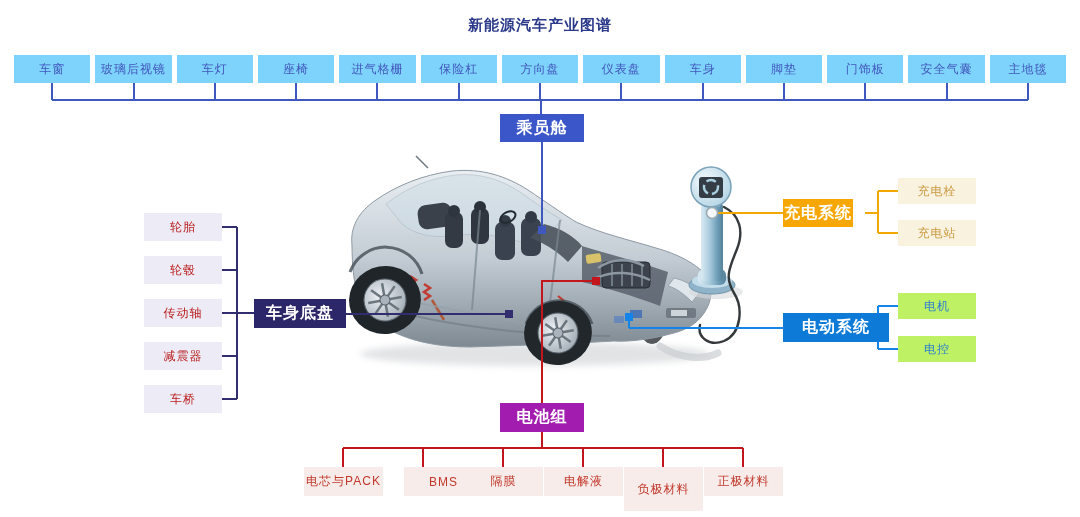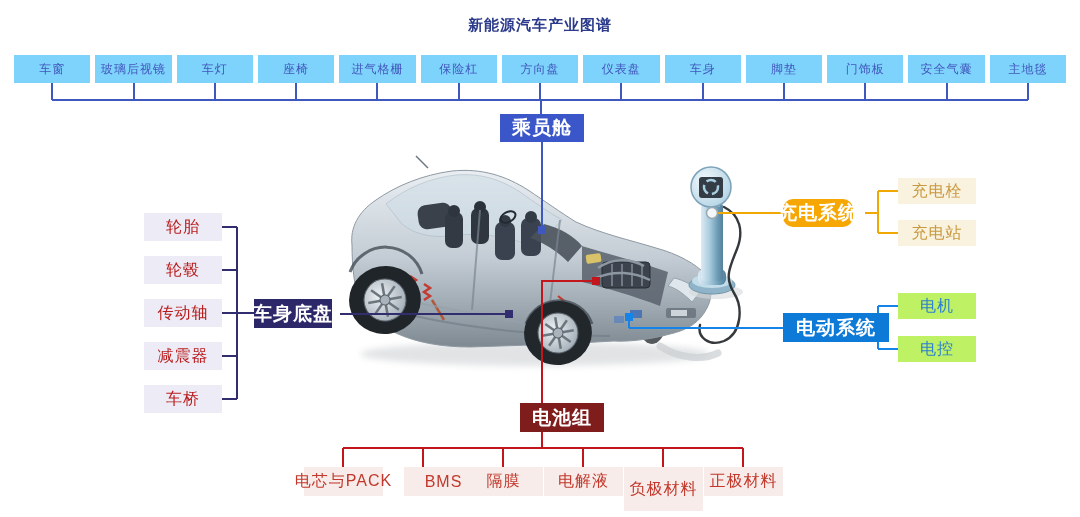--- a/index.html
+++ b/index.html
@@ -1,35 +1,35 @@
 <!DOCTYPE html>
 <html><head>
 <meta charset="utf-8">
 <style>
   html,body{margin:0;padding:0;background:#fff;}
   .stage{position:relative;width:1080px;height:517px;background:#fff;overflow:hidden;
          font-family:"Liberation Sans",sans-serif;}
   .title{position:absolute;top:16px;left:0;width:100%;text-align:center;
          font-size:15px;font-weight:bold;color:#2b3a8a;letter-spacing:1px;}
   .node{position:absolute;display:flex;align-items:center;justify-content:center;
-        font-size:16px;letter-spacing:1px;white-space:nowrap;z-index:3;}
-  .hub{font-size:19px;font-weight:bold;color:#fff;}
+        font-size:12px;letter-spacing:1px;white-space:nowrap;z-index:3;}
+  .hub{font-size:16px;font-weight:bold;color:#fff;}
   .toprow{position:absolute;left:14px;top:55px;width:1052px;height:28px;
           display:flex;gap:5px;z-index:3;}
   .toprow .cell{flex:1;display:flex;align-items:center;justify-content:center;
           background:#7dd3fc;color:#4156bc;font-size:12px;letter-spacing:1px;}
   .leaf-lav{background:#edecf6;color:#b91c1c;}
   .leaf-red{background:#f7ece9;color:#c2382c;}
   .leaf-cream{background:#f9f2df;color:#c9993f;}
   .leaf-blue{background:#bef264;color:#2e7fd0;}
   .hub-cabin{background:#3a56c8;}
   .hub-chassis{background:#2c2768;}
   .hub-charging{background:#f6a703;}
   .hub-electric{background:#0e7ad8;}
-  .hub-battery{background:#7f1d1d;margin-left:20px;}
+  .hub-battery{background:#a21caf;}
   .lines{position:absolute;left:0;top:0;z-index:2;pointer-events:none;}
   .art{position:absolute;z-index:1;}
 </style>
 </head>
 <body>
 
 <div class="stage">
 
   <div class="title">新能源汽车产业图谱</div>
 
@@ -43,22 +43,22 @@
     <div class="cell">方向盘</div>
     <div class="cell">仪表盘</div>
     <div class="cell">车身</div>
     <div class="cell">脚垫</div>
     <div class="cell">门饰板</div>
     <div class="cell">安全气囊</div>
     <div class="cell">主地毯</div>
   </div>
 
   <div class="node hub hub-cabin" style="left:500px;top:114px;width:84px;height:28px;">乘员舱</div>
-  <div class="node hub hub-chassis" style="left:254px;top:299px;width:78px;height:29px;text-align:right;">车身底盘</div>
-  <div class="node hub hub-charging" style="left:783px;top:199px;width:70px;height:28px;border-radius:10px;">充电系统</div>
+  <div class="node hub hub-chassis" style="left:254px;top:299px;width:92px;height:29px;text-align:right;">车身底盘</div>
+  <div class="node hub hub-charging" style="left:783px;top:199px;width:70px;height:28px;">充电系统</div>
   <div class="node hub hub-electric" style="left:783px;top:313px;width:106px;height:29px;">电动系统</div>
   <div class="node hub hub-battery" style="left:500px;top:403px;width:84px;height:29px;">电池组</div>
 
   <div class="node leaf-lav" style="left:144px;top:213px;width:78px;height:28px;">轮胎</div>
   <div class="node leaf-lav" style="left:144px;top:256px;width:78px;height:28px;text-align:center;">轮毂</div>
   <div class="node leaf-lav" style="left:144px;top:299px;width:78px;height:28px;">传动轴</div>
   <div class="node leaf-lav" style="left:144px;top:342px;width:78px;height:28px;">减震器</div>
   <div class="node leaf-lav" style="left:144px;top:385px;width:78px;height:28px;">车桥</div>
 
   <div class="node leaf-cream" style="left:898px;top:178px;width:78px;height:26px;">充电栓</div>

